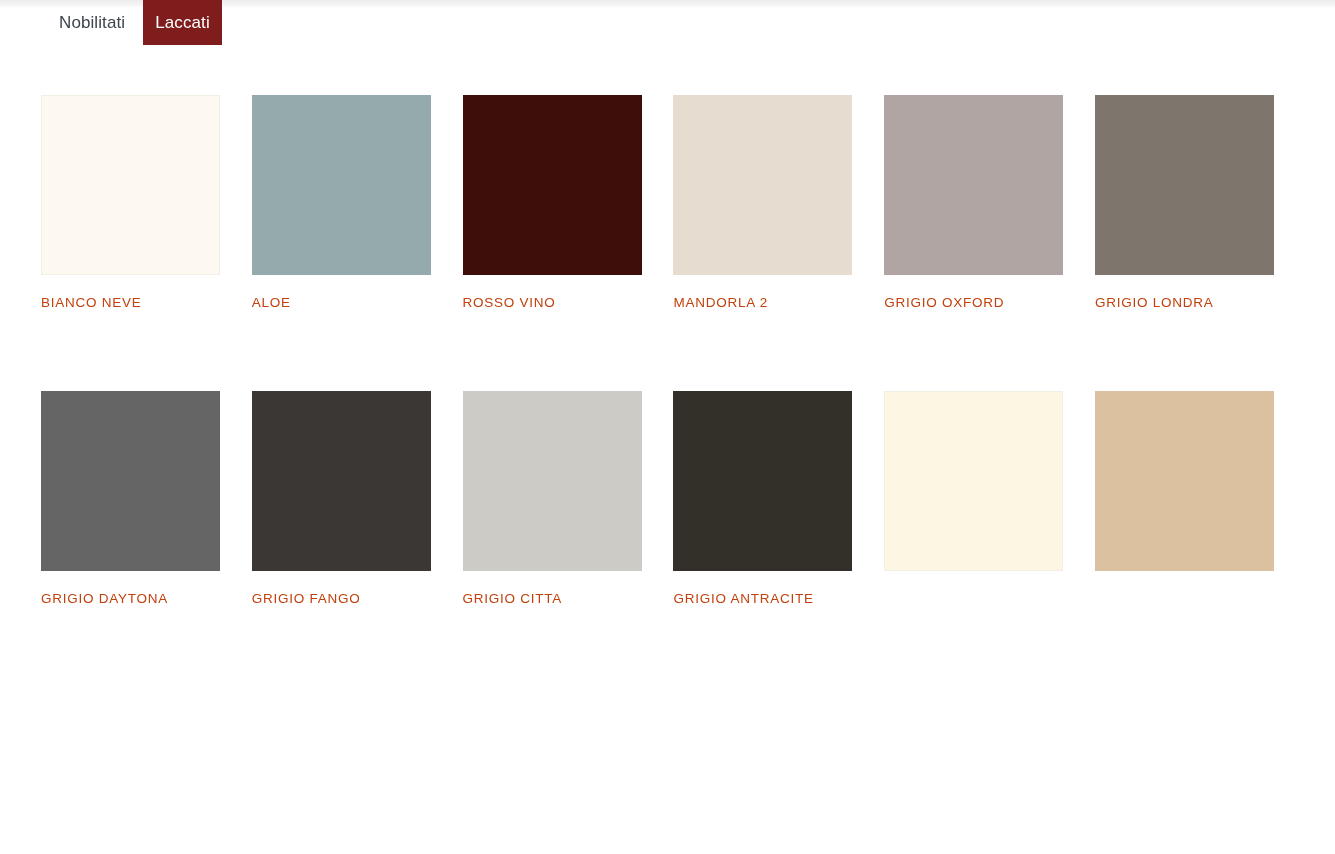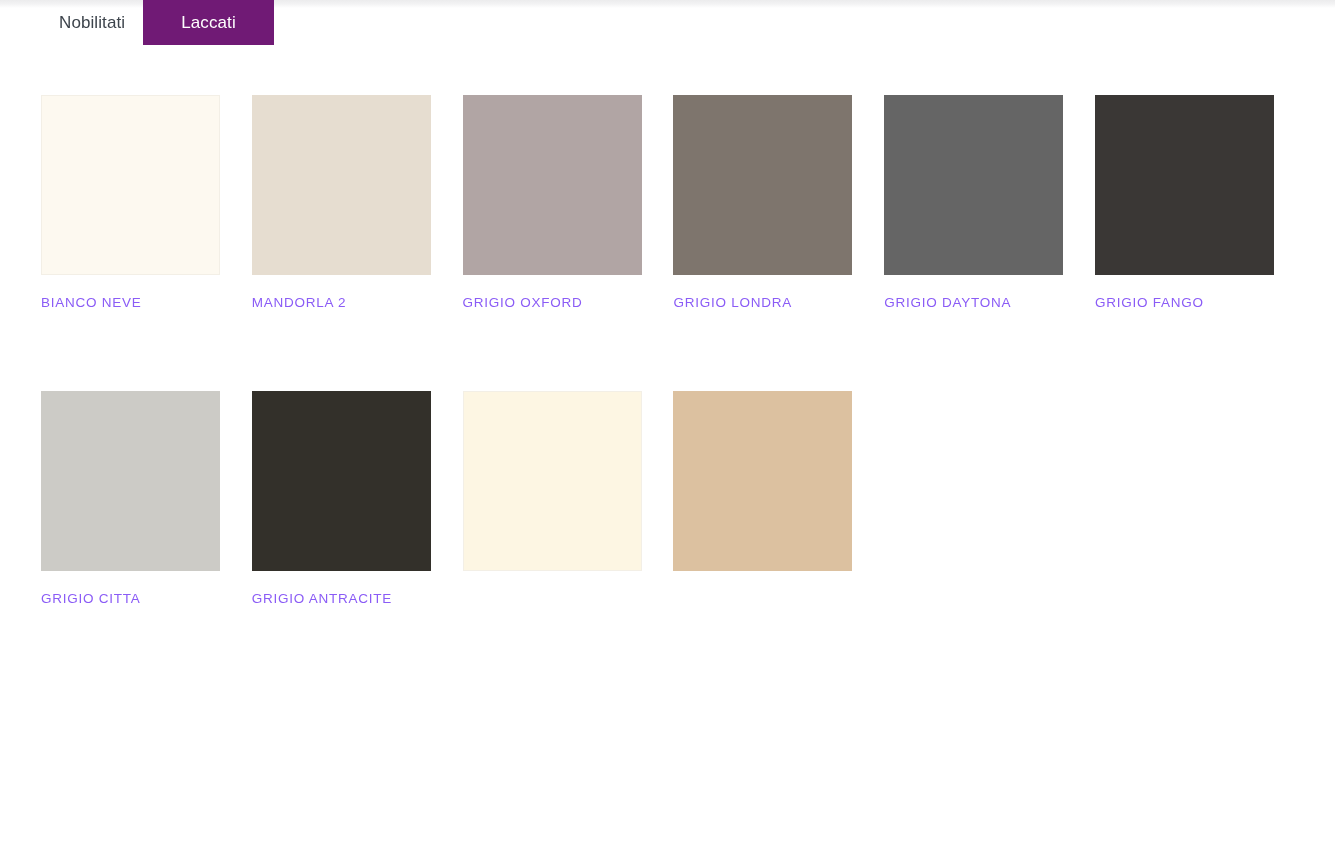--- a/index.html
+++ b/index.html
@@ -49,22 +49,22 @@
     cursor: pointer;
     user-select: none;
   }
   .tab.inactive {
     color: #3d444c;
     background: transparent;
     padding: 8px 18px;
   }
   .tab.active {
     color: #ffffff;
-    background: #701a75;
-    padding: 0 38px;
+    background: #7f1d1d;
+    padding: 0 12px;
   }
 
   
   .grid {
     position: absolute;
     left: 41px;
     top: 95px;
     width: 1233px;
     display: flex;
     flex-wrap: wrap;
@@ -80,21 +80,21 @@
     height: 180px;
     box-sizing: border-box;
   }
   .swatch-chip.has-border {
     border: 1px solid #f3efe6;
   }
   .swatch-label {
     margin-top: 20px;
     font-size: 13.5px;
     letter-spacing: 0.75px;
-    color: #8b5cf6;
+    color: #c2410c;
     text-transform: uppercase;
     white-space: nowrap;
   }
 </style>
 </head>
 <body>
 
 <div class="top-strip"></div>
 
 <div class="tab-bar">
@@ -103,20 +103,28 @@
   </div>
   <div class="tab active">
     <span>Laccati</span>
   </div>
 </div>
 
 <div class="grid">
     <div class="swatch-cell">
       <div class="swatch-chip has-border" style="background: rgb(253, 249, 240);"></div>
       <div class="swatch-label">BIANCO NEVE</div>
+    </div>
+    <div class="swatch-cell">
+      <div class="swatch-chip" style="background: rgb(149, 170, 172);"></div>
+      <div class="swatch-label">ALOE</div>
+    </div>
+    <div class="swatch-cell">
+      <div class="swatch-chip" style="background: rgb(62, 14, 11);"></div>
+      <div class="swatch-label">ROSSO VINO</div>
     </div>
     <div class="swatch-cell">
       <div class="swatch-chip" style="background: rgb(230, 221, 208);"></div>
       <div class="swatch-label">MANDORLA 2</div>
     </div>
     <div class="swatch-cell">
       <div class="swatch-chip" style="background: rgb(177, 165, 164);"></div>
       <div class="swatch-label">GRIGIO OXFORD</div>
     </div>
     <div class="swatch-cell">

